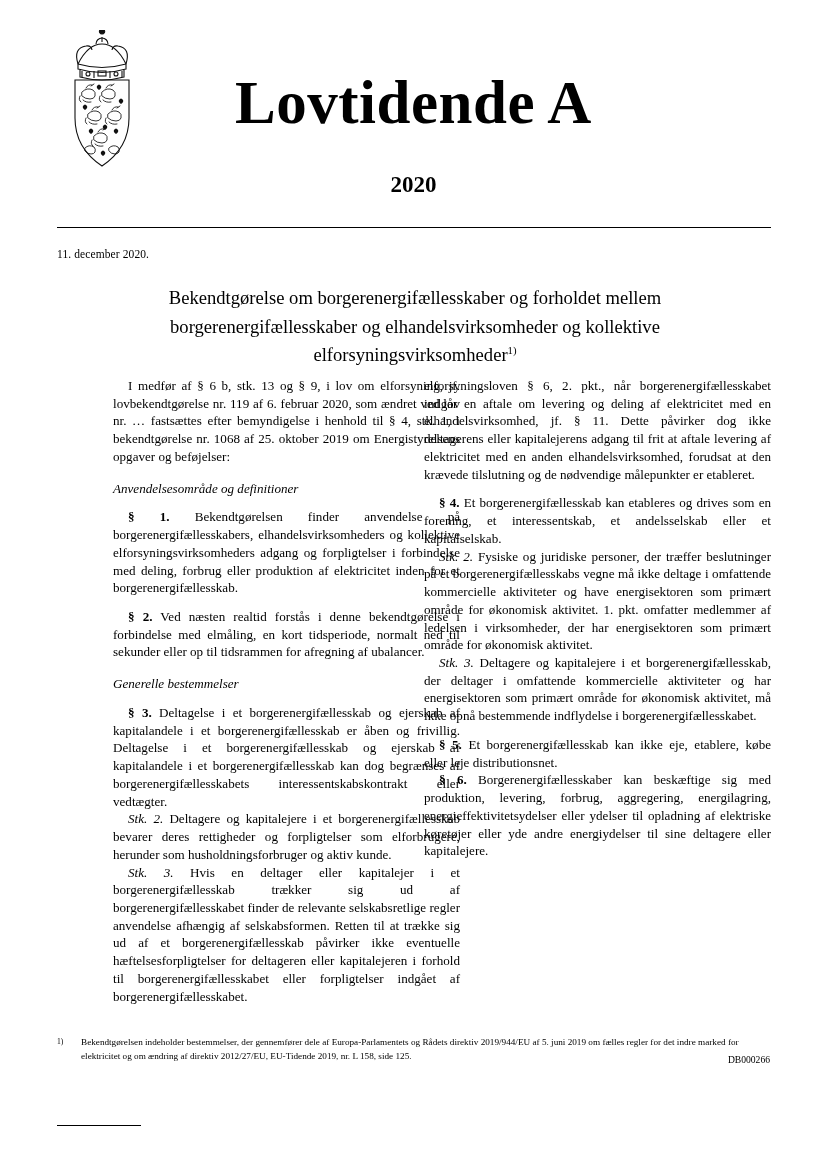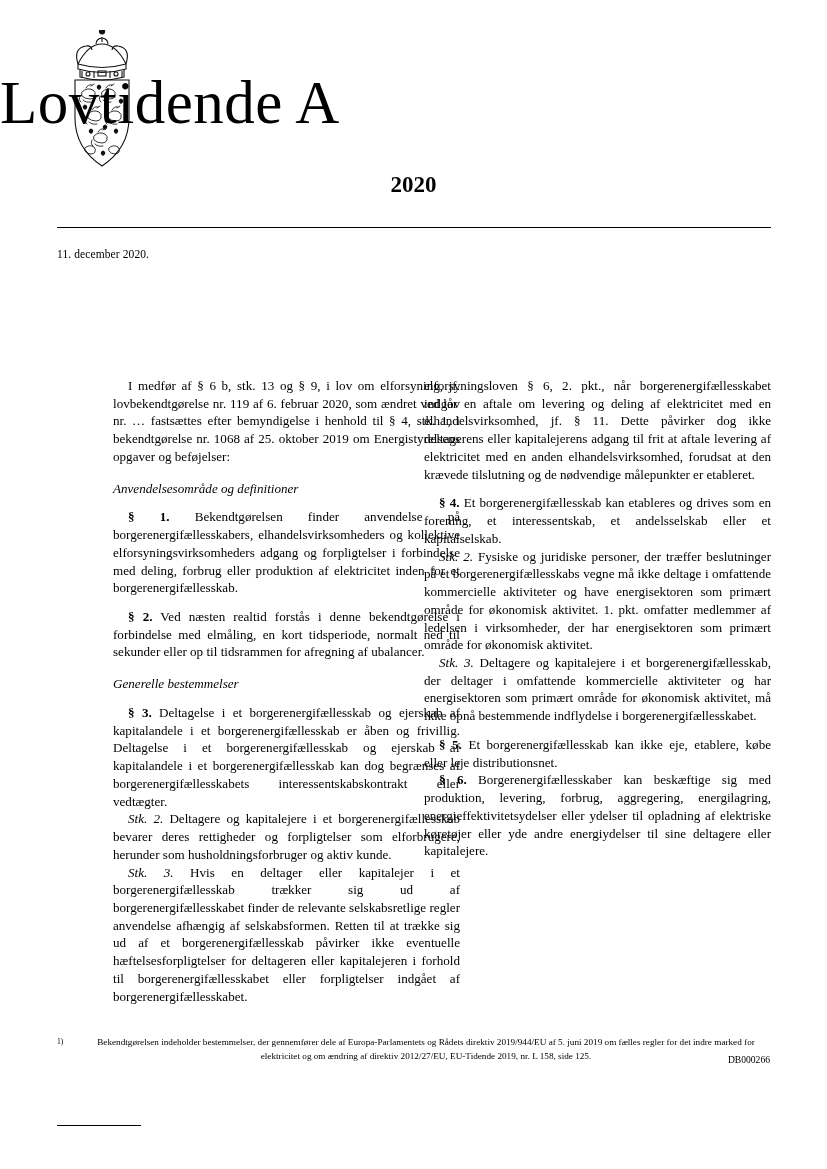--- a/index.html
+++ b/index.html
@@ -37,23 +37,24 @@
     width: 92px;
     height: 142px;
   }
   .coat-of-arms svg { display: block; width: 92px; height: 142px; }
 
   .masthead-title {
     position: absolute;
     left: 0;
     top: 72px;
     width: 827px;
+    text-align: center;
     font-size: 61px;
     line-height: 1.02;
-    font-weight: normal;
+    font-weight: bold;
     letter-spacing: 0.5px;
     font-family: "Liberation Serif", "DejaVu Serif", serif;
   }
   .masthead-year {
     position: absolute;
     left: 0;
     top: 172px;
     width: 827px;
     text-align: center;
     font-size: 23px;
@@ -145,21 +146,21 @@
   .footnote .fn-marker {
     position: absolute;
     left: 0;
     top: 0;
     width: 22px;
     font-size: 7.6px;
     vertical-align: super;
   }
   .footnote .fn-body {
     margin-left: 24px;
-    text-align: center;
+    text-align: left;
   }
 
   
   .db-number {
     position: absolute;
     right: 57px;
     top: 1054px;
     font-size: 9.6px;
     text-align: right;
   }
@@ -236,20 +237,25 @@
       </svg>
     </div>
 
     <div class="masthead-title">Lovtidende A</div>
     <div class="masthead-year">2020</div>
     <div class="rule-top"></div>
   </div>
 
   <div class="date-line">11. december 2020.</div>
 
+  <h1 class="doc-title">
+    <span>Bekendtgørelse om borgerenergifællesskaber og forholdet mellem</span>
+    <span>borgerenergifællesskaber og elhandelsvirksomheder og kollektive</span>
+    <span>elforsyningsvirksomheder</span><sup>1)</sup>
+  </h1>
 
   <div class="columns">
 
     <div class="col col-left body-text">
 
       <p class="indent">I medfør af § 6 b, stk. 13 og § 9, i lov om elforsyning, jf. lovbekendtgørelse nr. 119 af 6. februar 2020, som ændret ved lov nr. … fastsættes efter bemyndigelse i henhold til § 4, stk. 1, i bekendtgørelse nr. 1068 af 25. oktober 2019 om Energistyrelsens opgaver og beføjelser:</p>
 
       <div class="crosshead">Anvendelsesområde og definitioner</div>
 
       <p class="indent"><span class="secnum">§ 1.</span><span> Bekendtgørelsen finder anvendelse på borgerenergifællesskabers, elhandelsvirksomheders og kollektive elforsyningsvirksomheders adgang og forpligtelser i forbindelse med deling, forbrug eller produktion af elektricitet inden for et borgerenergifællesskab.</span></p>

